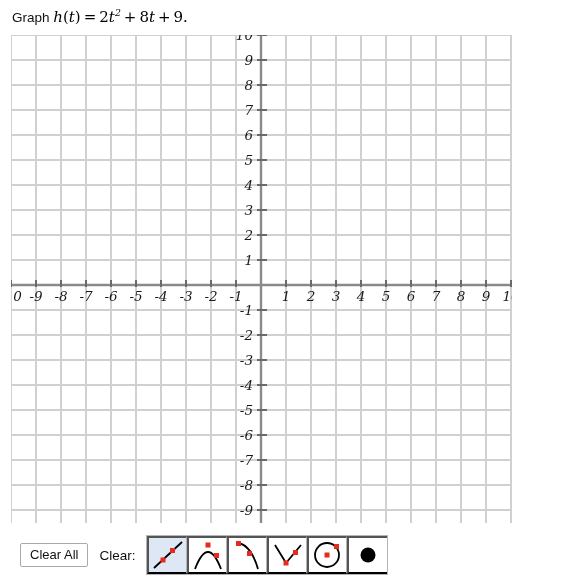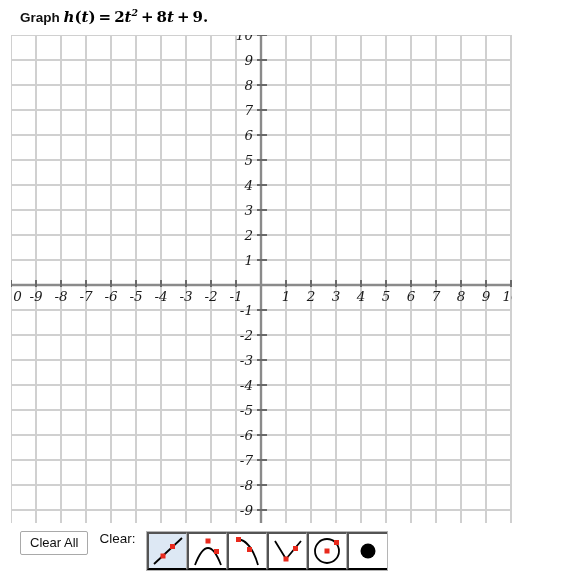--- a/index.html
+++ b/index.html
@@ -8,26 +8,25 @@
     width: 588px; height: 586px;
     background: #ffffff;
     font-family: "Liberation Sans", sans-serif;
     overflow: hidden;
   }
   #root { position: relative; width: 588px; height: 586px; background: #fff; }
 
   
   .prompt {
     position: absolute;
-    left: 20px; top: 8px;
+    left: 12px; top: 8px;
     font-size: 13.5px;
     color: #111;
     white-space: nowrap;
     line-height: 18px;
-    font-weight: bold;
   }
   .prompt .word { font-family: "Liberation Sans", sans-serif; }
   .math {
     font-family: "DejaVu Serif", "Liberation Serif", serif;
     font-size: 15px;
     color: #000;
   }
   .math .var { font-style: italic; }
   .math .op { font-style: normal; padding: 0 3px; }
   .math .num { font-style: normal; }
@@ -52,20 +51,21 @@
     font-size: 13.5px;
     fill: #1a1a1a;
   }
 
   
   #toolbar {
     position: absolute;
     left: 0; top: 531px;
     width: 580px; height: 48px;
     display: flex;
+    align-items: center;
   }
   .clear-btn {
     margin-left: 20px;
     height: 24px;
     padding: 0 9px;
     background: #fff;
     border: 1px solid #a9a9a9;
     border-radius: 2px;
     font-family: "Liberation Sans", sans-serif;
     font-size: 13px;

